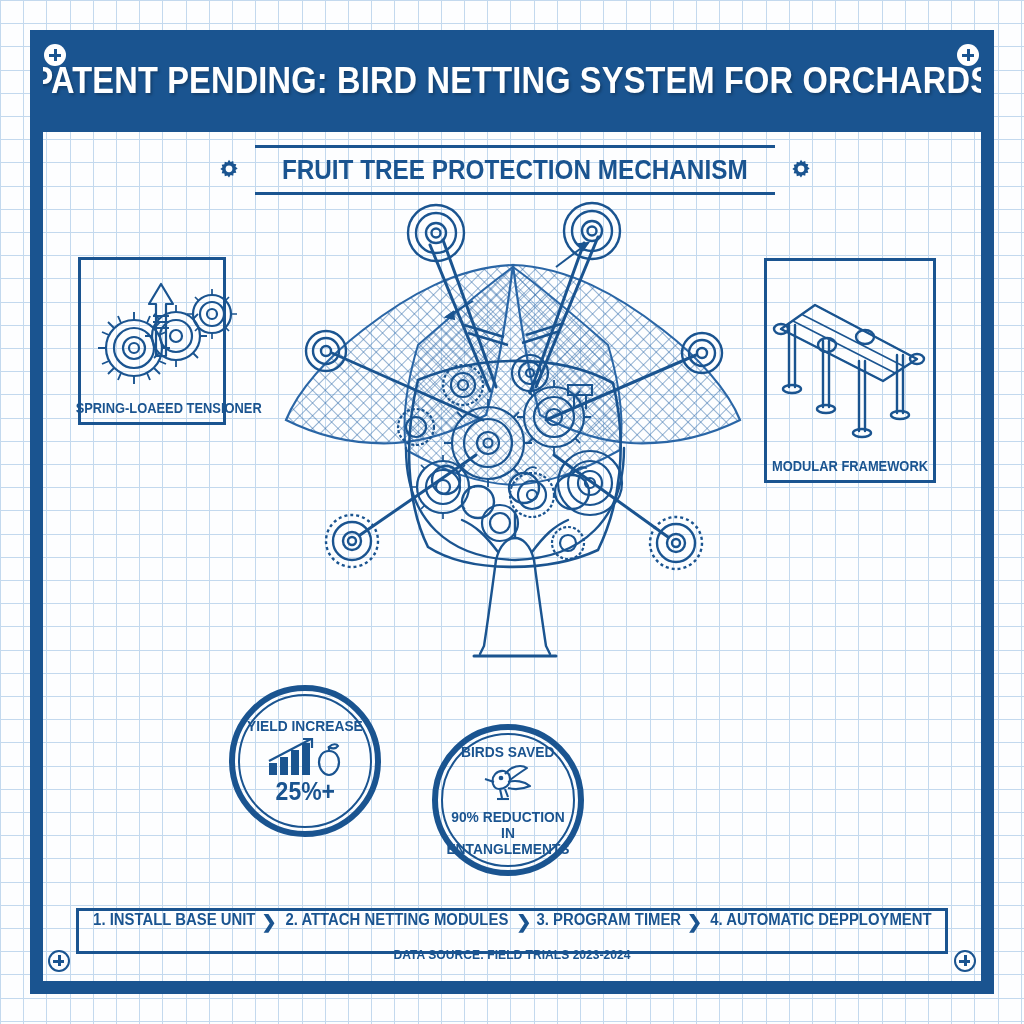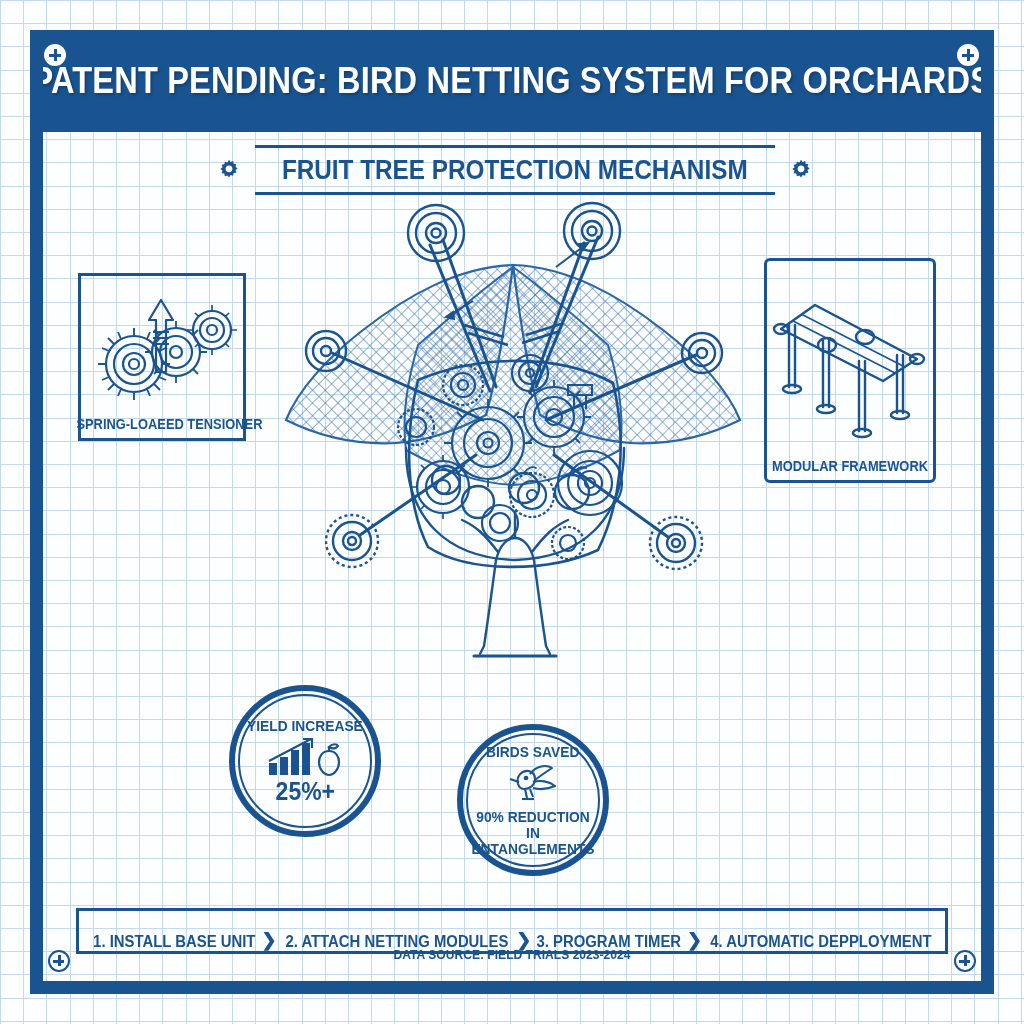--- a/index.html
+++ b/index.html
@@ -109,22 +109,22 @@
   }
   .gear-ico { flex: 0 0 auto; }
 
   
   .callout {
     position: absolute;
     border: 3px solid #1a5490;
     box-sizing: border-box;
     background: transparent;
   }
-  #callout-left  { left: 78px;  top: 273px; width: 168px; height: 168px; }
-  #callout-right { left: 764px; top: 258px; width: 172px; height: 225px; border-radius: 6px; }
+  #callout-left  { left: 78px;  top: 257px; width: 148px; height: 168px; }
+  #callout-right { left: 764px; top: 258px; width: 172px; height: 225px; }
   .callout-label {
     position: absolute;
     bottom: 6px;
     left: -12px; right: -12px;
     text-align: center;
     color: #1a5490;
     font-size: 14px;
     font-weight: bold;
     white-space: nowrap;
     transform: scaleX(0.92);
@@ -146,21 +146,21 @@
     left: 400px; top: 440px;
     width: 230px; height: 240px;
   }
 
   
   .stat {
     position: absolute;
     width: 152px; height: 152px;
   }
   #stat-0 { left: 229px; top: 685px; }
-  #stat-1 { left: 457px; top: 724px; }
+  #stat-1 { left: 432px; top: 724px; }
   #stat-2 { left: 684px; top: 724px; }
   .stat-outer {
     position: absolute; inset: 0;
     border: 6px solid #1a5490;
     border-radius: 50%;
     box-sizing: border-box;
   }
   .stat-inner {
     position: absolute; inset: 9px;
     border: 2px solid #1a5490;
@@ -199,21 +199,21 @@
   .stat-value.big { font-size: 25px; }
 
   
   #steps-bar {
     position: absolute;
     left: 76px; top: 908px;
     width: 872px; height: 46px;
     border: 3px solid #1a5490;
     box-sizing: border-box;
     display: flex;
-    align-items: flex-end;
+    align-items: flex-start;
     justify-content: space-around;
     padding: 0 8px;
   }
   .step-label {
     color: #1a5490;
     font-size: 16px;
     font-weight: bold;
     white-space: nowrap;
     transform: scaleX(0.93);
     font-family: "Liberation Sans Narrow", "Liberation Sans", sans-serif;

